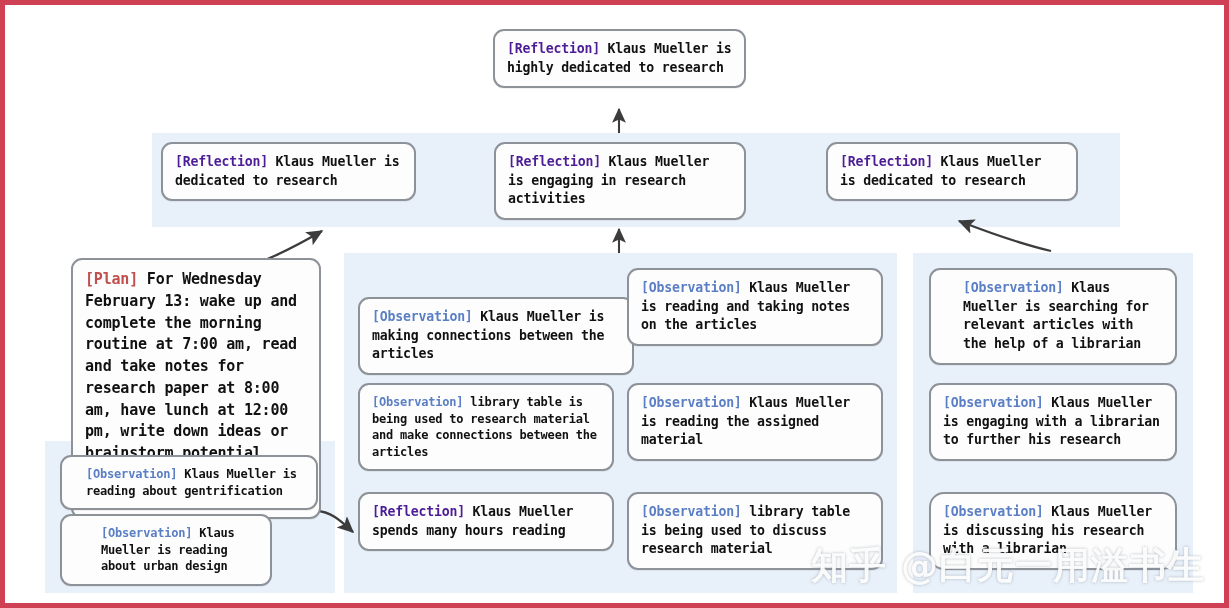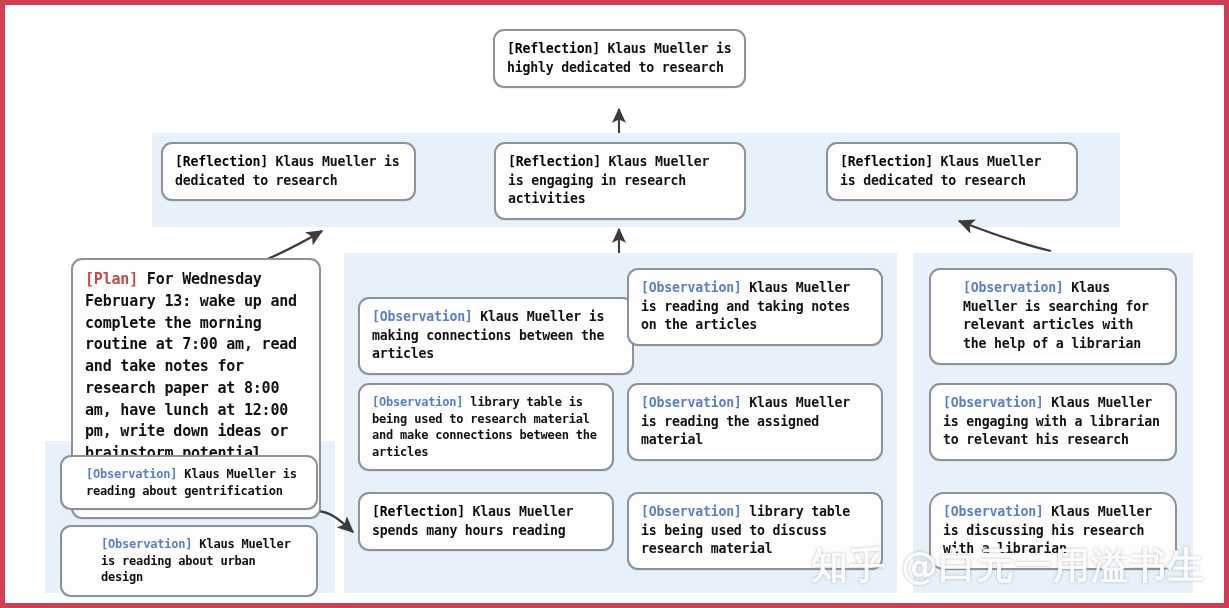--- a/index.html
+++ b/index.html
@@ -35,21 +35,21 @@
     padding:9px 12px;
     color:#111111;
     font-weight:700;
     letter-spacing:-0.2px;
     line-height:1.42;
     font-size:13.2px;
     z-index:3;
     box-shadow:0 1px 0 rgba(0,0,0,.05);
   }
   .node .tag{font-weight:700;}
-  .tag-reflection{color:#000000;margin-top:40px;}
+  .tag-reflection{color:#4c1d95;margin-top:40px;}
   .tag-observation{color:#5b7fc4;}
   .tag-plan{color:#c0504d;}
 
   
   .sz-sm{font-size:12px;line-height:1.38;}
   .sz-plan{font-size:15px;line-height:1.45;}
 
   svg.wires{position:absolute;inset:0;width:1229px;height:608px;z-index:2;pointer-events:none;}
 
   
@@ -117,21 +117,21 @@
     </div>
 
     <div class="node sz-plan" style="left:66px;top:253px;width:250px;">
       <span class="tag tag-plan">[Plan]</span><span> For Wednesday February 13: wake up and complete the morning routine at 7:00 am, read and take notes for research paper at 8:00 am, have lunch at 12:00 pm, write down ideas or brainstorm potential solutions at 1:00 pm, [...]</span>
     </div>
 
     <div class="node sz-sm" style="left:55px;top:450px;width:258px;padding-left:24px;">
       <span class="tag tag-observation">[Observation]</span><span> Klaus Mueller is reading about gentrification</span>
     </div>
 
-    <div class="node sz-sm" style="left:55px;top:520px;width:258px;padding-left:39px;">
+    <div class="node sz-sm" style="left:55px;top:509px;width:212px;padding-left:39px;">
       <span class="tag tag-observation">[Observation]</span><span> Klaus Mueller is reading about urban design</span>
     </div>
 
     <div class="node" style="left:353px;top:263px;width:276px;margin-top:29px;">
       <span class="tag tag-observation">[Observation]</span><span> Klaus Mueller is making connections between the articles</span>
     </div>
 
     <div class="node sz-sm" style="left:353px;top:378px;width:256px;">
       <span class="tag tag-observation">[Observation]</span><span> library table is being used to research material and make connections between the articles</span>
     </div>
@@ -150,21 +150,21 @@
 
     <div class="node" style="left:622px;top:487px;width:256px;">
       <span class="tag tag-observation">[Observation]</span><span> library table is being used to discuss research material</span>
     </div>
 
     <div class="node" style="left:924px;top:263px;width:248px;padding-left:32px;">
       <span class="tag tag-observation">[Observation]</span><span> Klaus Mueller is searching for relevant articles with the help of a librarian</span>
     </div>
 
     <div class="node" style="left:924px;top:378px;width:248px;">
-      <span class="tag tag-observation">[Observation]</span><span> Klaus Mueller is engaging with a librarian to relevant his research</span>
+      <span class="tag tag-observation">[Observation]</span><span> Klaus Mueller is engaging with a librarian to further his research</span>
     </div>
 
     <div class="node" style="left:924px;top:487px;width:248px;border-radius:15px;">
       <span class="tag tag-observation">[Observation]</span><span> Klaus Mueller is discussing his research with a librarian</span>
     </div>
 
     <div class="watermark">知乎 @白元一用溢书生</div>
 
   </div>
 </div>

